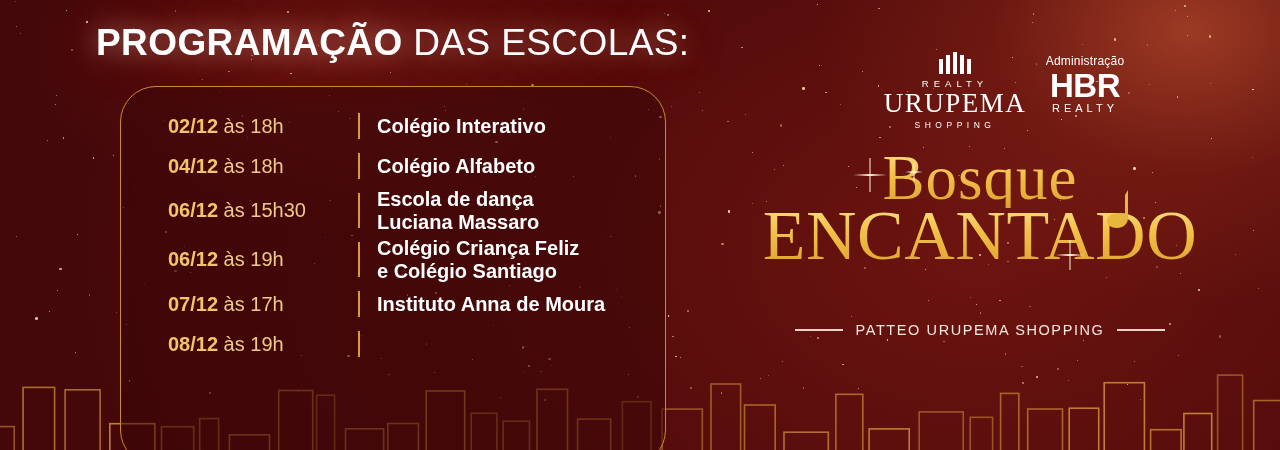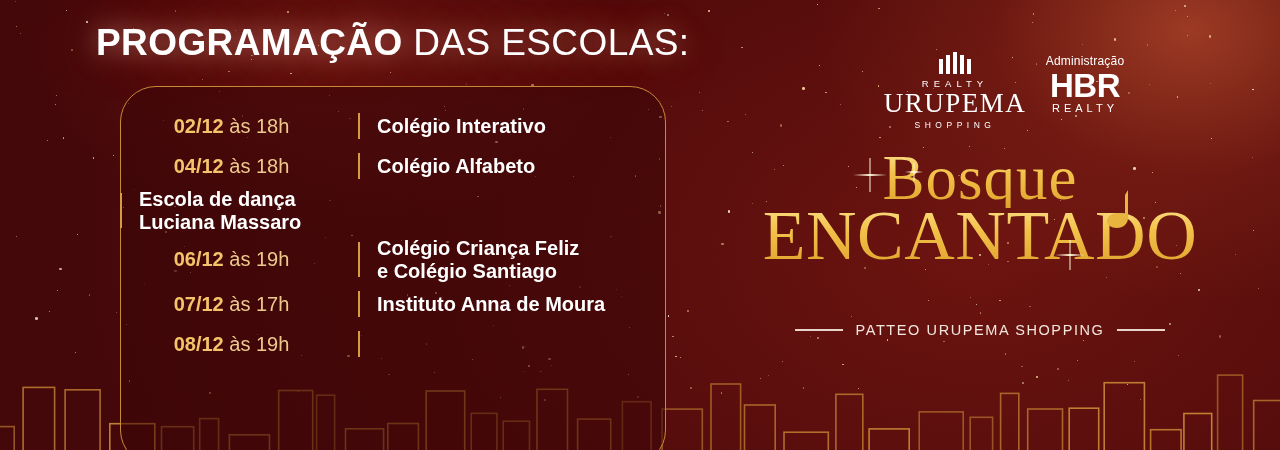--- a/index.html
+++ b/index.html
@@ -48,24 +48,25 @@
     position:absolute; left:120px; top:98px;
     width:546px;
     padding-top:10px;
   }
   .row {
     display:flex; align-items:center;
     min-height:36px;
     margin-bottom:4px;
   }
   .when {
-    width:238px; text-align:center;
+    width:238px; text-align:left;
     padding-right:15px;
     font-size:20px; white-space:nowrap;
     color:#f0c169;
+    padding-left:48px;
   }
   .when .d { font-weight:bold; color:#f4c36a; }
   .when .t { font-weight:normal; color:#eec98c; }
   .sep {
     width:2px; align-self:stretch;
     margin:5px 0;
     background:#d79b44;
     flex:0 0 2px;
   }
   .who {
@@ -425,20 +426,21 @@
         <div class="when"><span class="d">02/12</span><span class="t"> às 18h</span></div>
         <div class="sep"></div>
         <div class="who">Colégio Interativo</div>
       </div>
       <div class="row">
         <div class="when"><span class="d">04/12</span><span class="t"> às 18h</span></div>
         <div class="sep"></div>
         <div class="who">Colégio Alfabeto</div>
       </div>
       <div class="row">
+        <div class="when"><span class="d">06/12</span><span class="t"> às 15h30</span></div>
         <div class="sep"></div>
         <div class="who">Escola de dança<br>Luciana Massaro</div>
       </div>
       <div class="row">
         <div class="when"><span class="d">06/12</span><span class="t"> às 19h</span></div>
         <div class="sep"></div>
         <div class="who">Colégio Criança Feliz<br>e Colégio Santiago</div>
       </div>
       <div class="row">
         <div class="when"><span class="d">07/12</span><span class="t"> às 17h</span></div>

